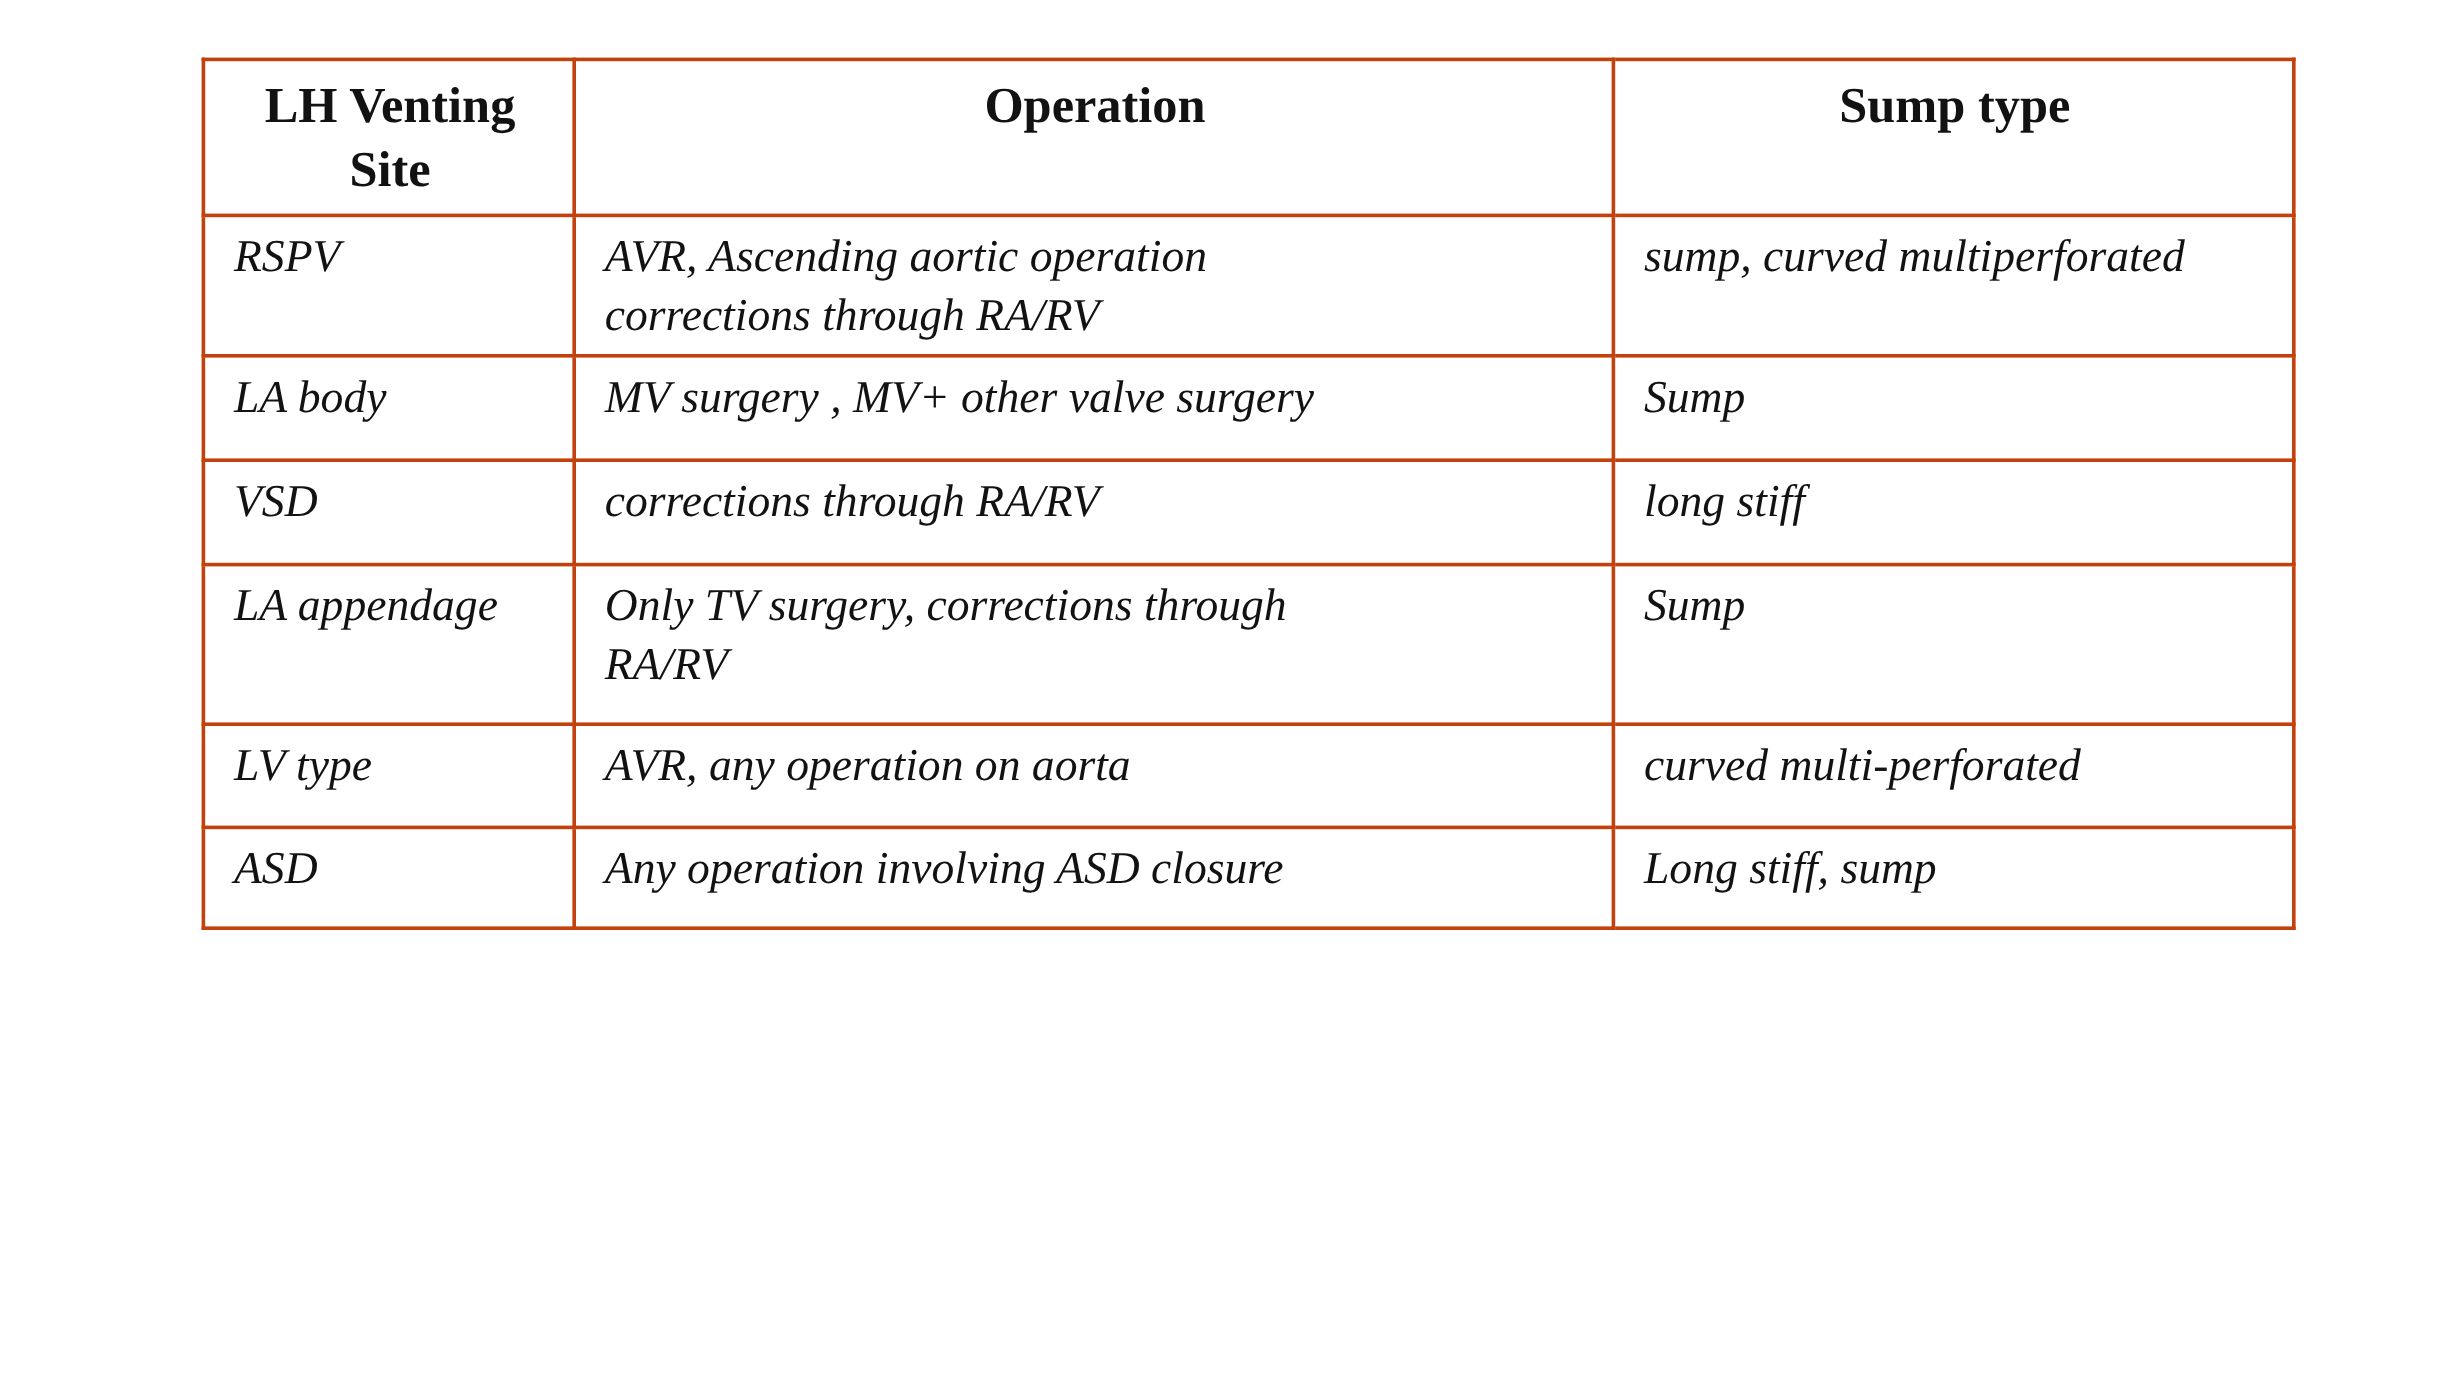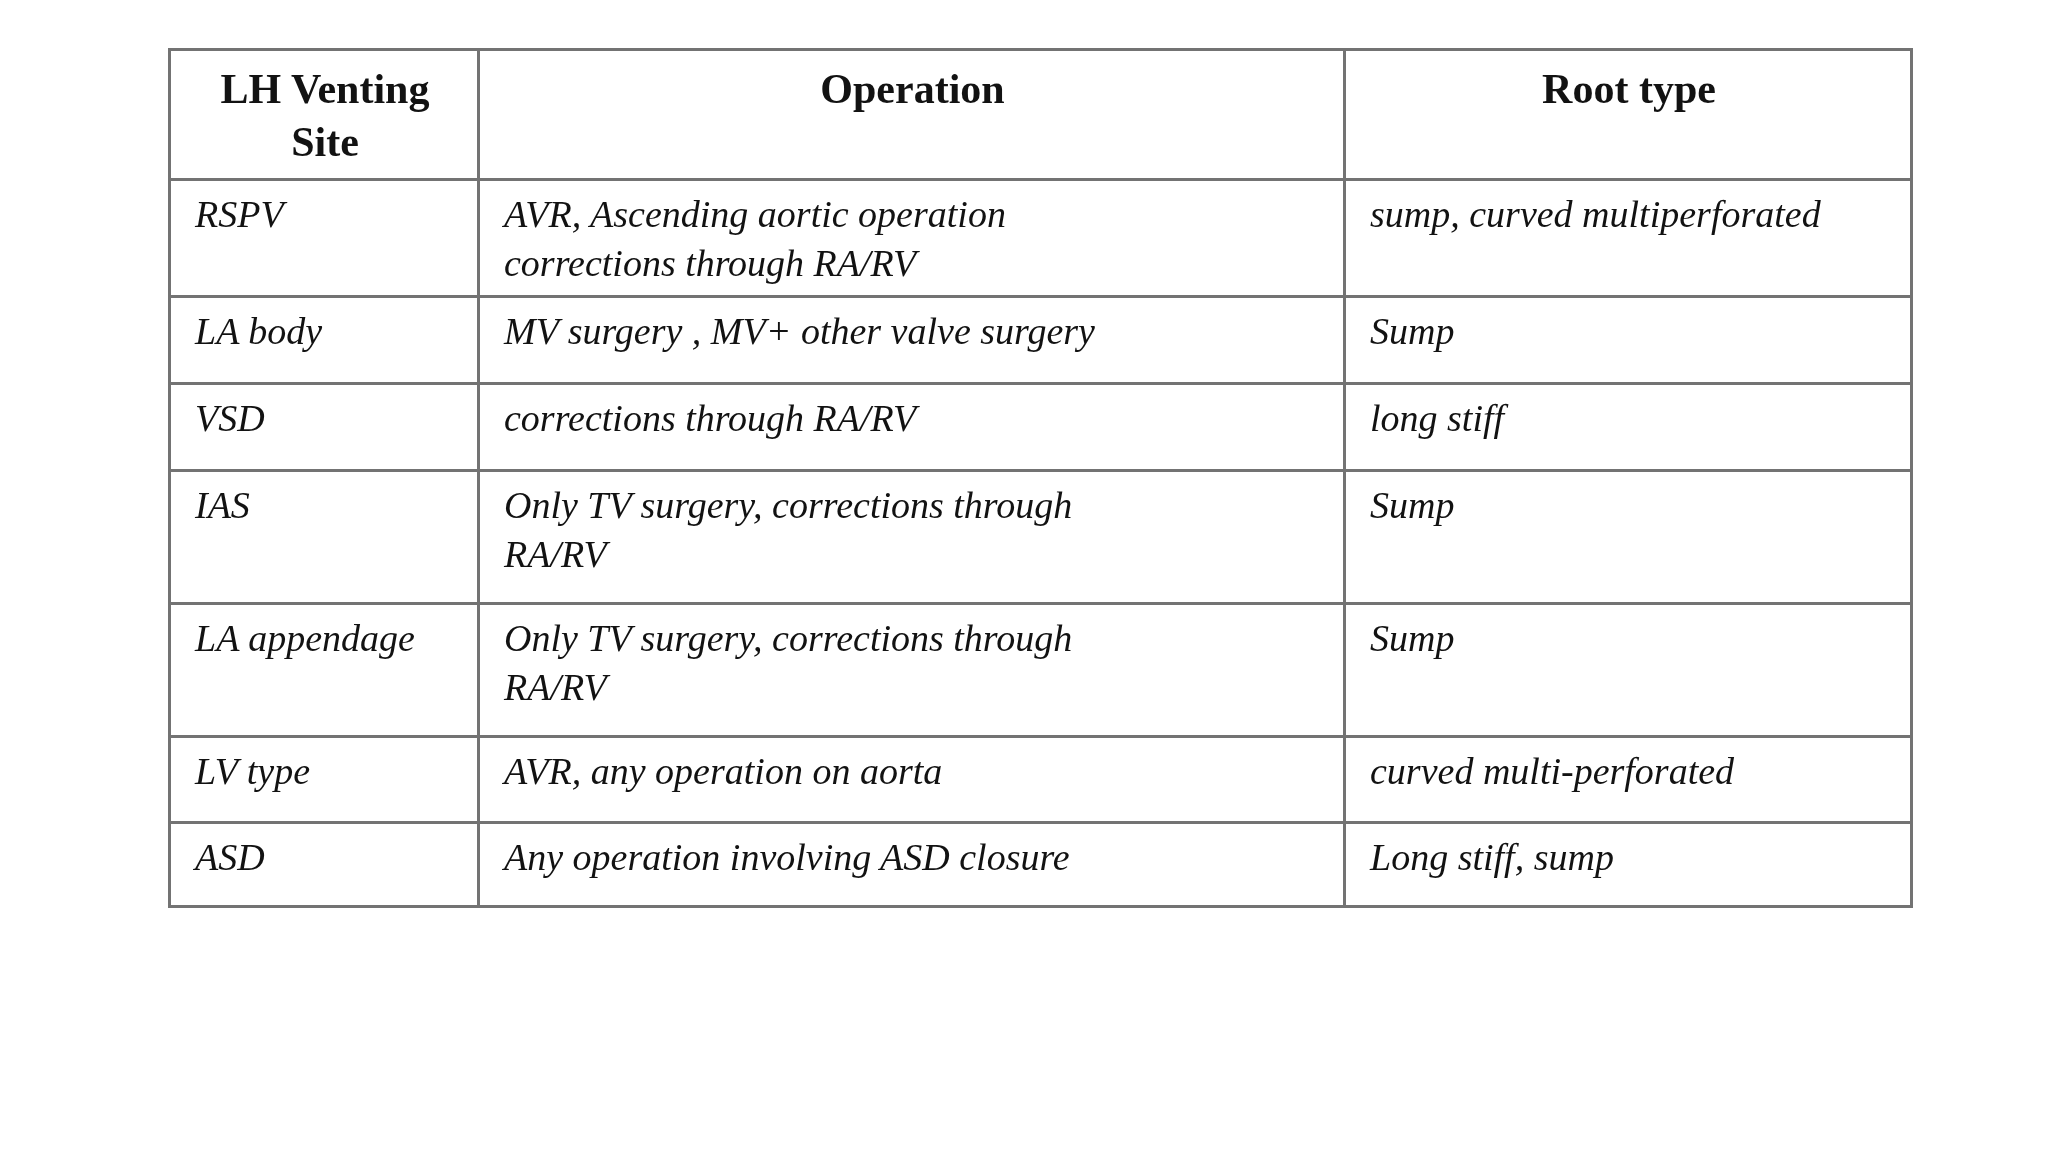--- a/index.html
+++ b/index.html
@@ -21,21 +21,21 @@
   table.vent-table {
     position: absolute;
     left: 168px;
     top: 48px;
     border-collapse: collapse;
     table-layout: fixed;
     background: #ffffff;
   }
   table.vent-table th,
   table.vent-table td {
-    border: 3px solid #737373;
+    border: 3px solid #c2410c;
     vertical-align: top;
     padding: 9px 22px 8px 24px;
     overflow: hidden;
   }
   table.vent-table th {
     font-size: 42px;
     font-weight: bold;
     text-align: center;
     line-height: 1.25;
     padding-top: 12px;
@@ -67,45 +67,39 @@
   <table class="vent-table">
     <colgroup>
       <col class="c-site">
       <col class="c-op">
       <col class="c-vent">
     </colgroup>
     <thead>
       <tr class="rh-header">
         <th>LH Venting Site</th>
         <th>Operation</th>
-        <th>Root type</th>
+        <th>Sump type</th>
       </tr>
     </thead>
     <tbody>
       <tr class="rh-95">
         <td>RSPV</td>
         <td>AVR, Ascending aortic operation
 corrections through RA/RV</td>
         <td>sump, curved multiperforated</td>
       </tr>
       <tr class="rh-87">
         <td>LA body</td>
         <td>MV surgery , MV+ other valve surgery</td>
         <td>Sump</td>
       </tr>
       <tr class="rh-87">
         <td>VSD</td>
         <td>corrections through RA/RV</td>
         <td>long stiff</td>
-      </tr>
-      <tr class="rh-133">
-        <td>IAS</td>
-        <td>Only TV surgery, corrections through
-RA/RV</td>
-        <td>Sump</td>
       </tr>
       <tr class="rh-133">
         <td>LA appendage</td>
         <td>Only TV surgery, corrections through
 RA/RV</td>
         <td>Sump</td>
       </tr>
       <tr class="rh-86">
         <td>LV type</td>
         <td>AVR, any operation on aorta</td>

